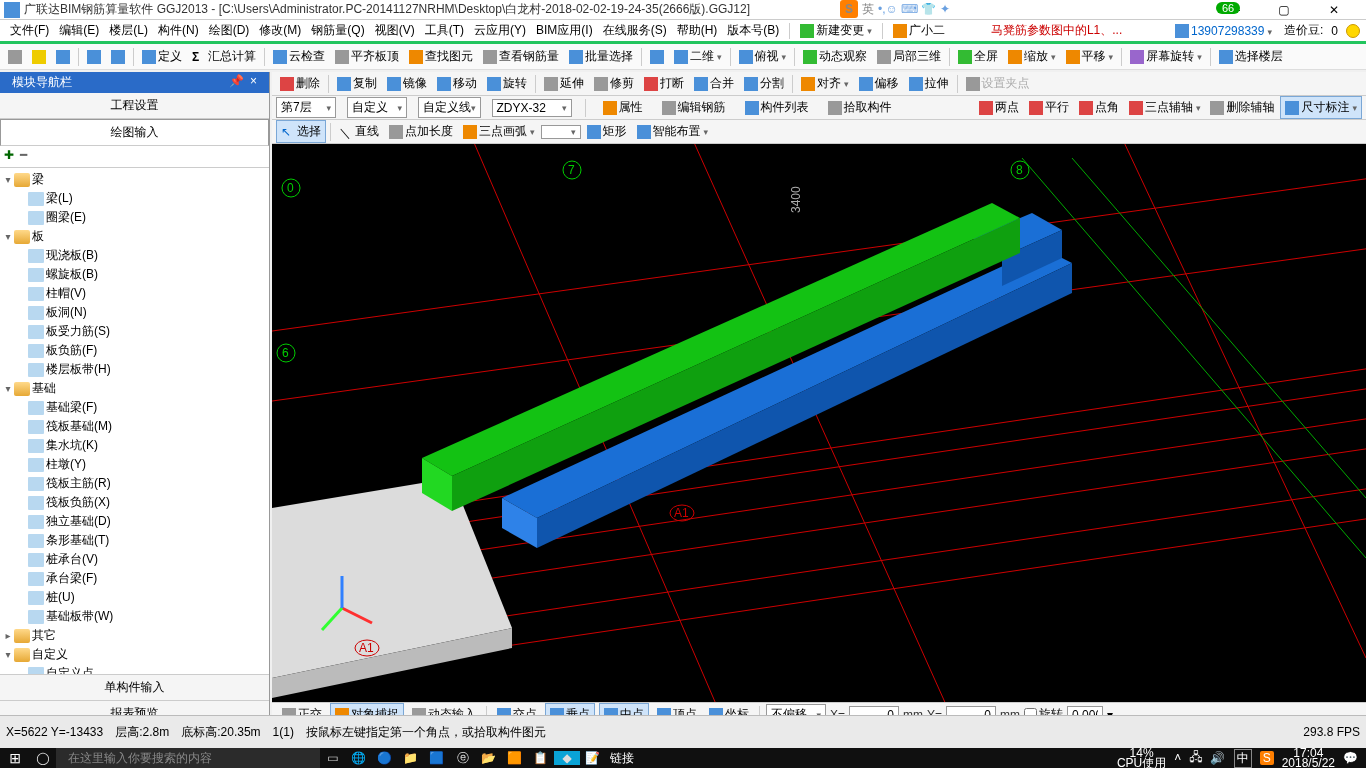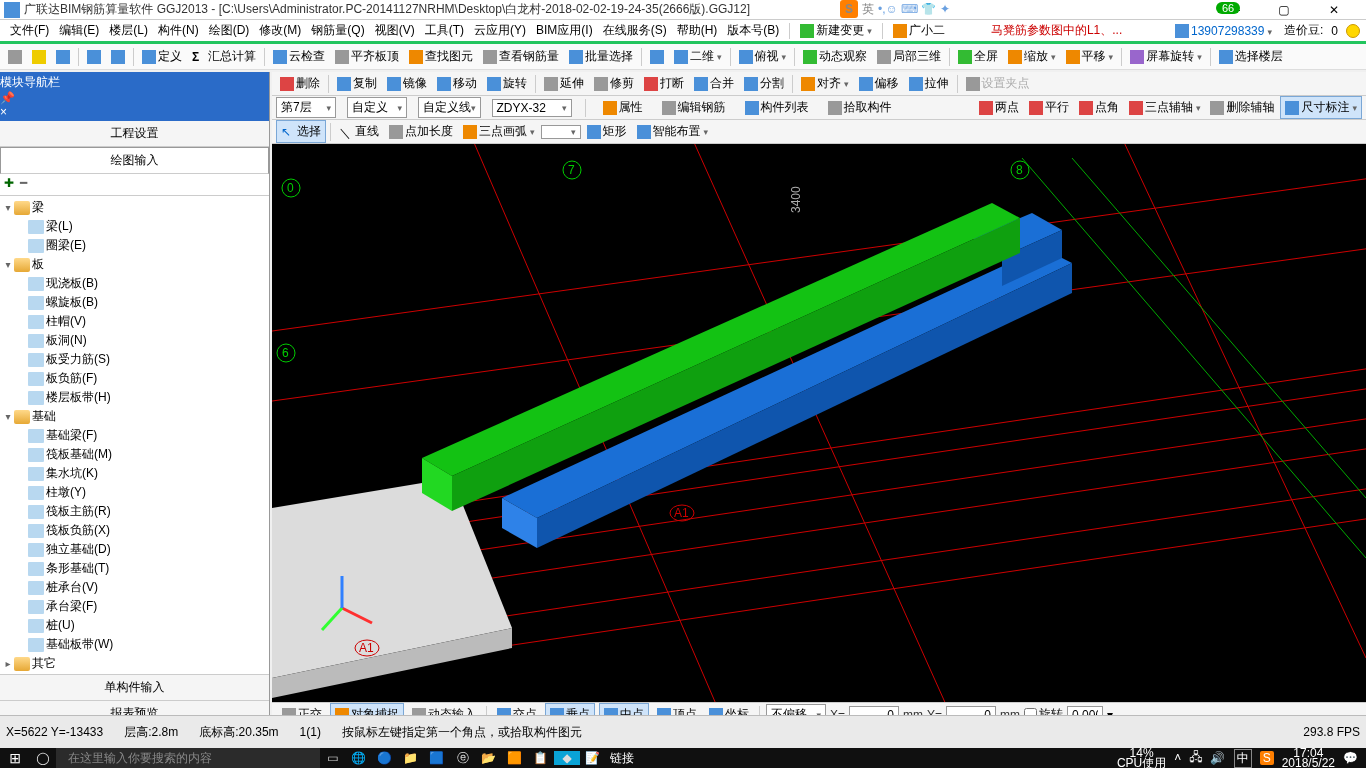--- a/index.html
+++ b/index.html
@@ -29,21 +29,21 @@
 
 
 .toolbar { height: 26px; background: #fafafa; display: flex; align-items: center; padding: 0 4px; gap: 2px; border-bottom: 1px solid #ddd; }
 .tbtn { display: inline-flex; align-items:center; gap:2px; padding: 2px 4px; cursor: pointer; white-space:nowrap; }
 .tbtn .ico { width:14px; height:14px; display:inline-block; }
 .tsep { width:1px; height:18px; background:#ccc; margin:0 2px; }
 .dropdown-arrow::after { content:"▾"; font-size:9px; margin-left:1px; color:#666; }
 
 
 .left-panel { position:absolute; left:0; top:72px; width:270px; bottom:42px; background:#fff; border-right:1px solid #999; display:flex; flex-direction:column; }
-.panel-title { background:#2a6bc8; color:#fff; padding:2px 0; display:flex;flex-direction:column; }
+.panel-title { background:#2a6bc8; color:#fff; padding:2px 12px; display:flex; }
 .panel-title .txt { flex:1; }
 .panel-tab { padding:4px; text-align:center; border-bottom:1px solid #ccc; cursor:pointer; background:#f5f5f5;}
 .panel-tab.active { background:#fff; border-top:1px solid #999; border-left:1px solid #999; border-right:1px solid #999;}
 .panel-sub { height:22px; border-bottom:1px solid #ccc; padding:2px 4px; display:flex; gap:6px; }
 .tree { flex:1; overflow:auto; padding:2px; }
 .tree-node { display:flex; align-items:center; padding:1px 0; white-space:nowrap; cursor:pointer;}
 .tree-node .exp { width:12px; text-align:center; color:#666; font-size:10px;}
 .tree-node .ficon { width:16px; height:14px; display:inline-block; margin-right:2px;}
 .folder { background:linear-gradient(#ffd98a,#e6a835); border-radius:2px; }
 .leaf { background:#b8d8f0; border-radius:1px;}
@@ -58,21 +58,21 @@
 .select-box::after { content:"▾"; margin-left:auto; font-size:9px; color:#666;}
 .pressed { background:#cfe4fa; border:1px solid #7aa7d6;}
 .canvas { flex:1; background:#000; position:relative; overflow:hidden;}
 .canvas svg { width:100%; height:100%; }
 .bottom-snap { height:24px; background:#f5f5f5; border-top:1px solid #ccc; display:flex; align-items:center; gap:4px; padding:0 6px;}
 .bottom-snap input[type=text]{ width:50px; border:1px solid #999; text-align:right; padding:1px 4px; background:#fff;}
 .bottom-snap .chk { display:inline-flex; align-items:center; gap:2px;}
 .rlbl { color:#333;}
 
 
-.statusbar { position:absolute; left:0; right:0; bottom:20px; height:22px; background:#eaeaea; border-top:1px solid #bbb; display:flex; align-items:center; padding:16px 6px; gap:21px; font-size:12px;}
+.statusbar { position:absolute; left:0; right:0; bottom:20px; height:22px; background:#eaeaea; border-top:1px solid #bbb; display:flex; align-items:center; padding:16px 6px; gap:12px; font-size:12px;}
 .statusbar .cell { white-space:nowrap; }
 .statusbar .fps { margin-left:auto; }
 
 
 .taskbar { position:absolute; left:0; right:0; bottom:0; height:20px; background:#101010; display:flex; align-items:center; color:#fff; font-size:11px;}
 .taskbar .win { width:30px; text-align:center; font-size:14px;}
 .taskbar .search { background:#2b2b2b; color:#888; padding:2px 12px; width:264px;}
 .taskbar .ticon { width:26px; text-align:center; color:#ddd;}
 .taskbar .tray { margin-left:auto; display:flex; align-items:center; gap:8px; padding-right:8px;}
 .taskbar .cpu { font-size:10px; text-align:center; line-height:10px;}

